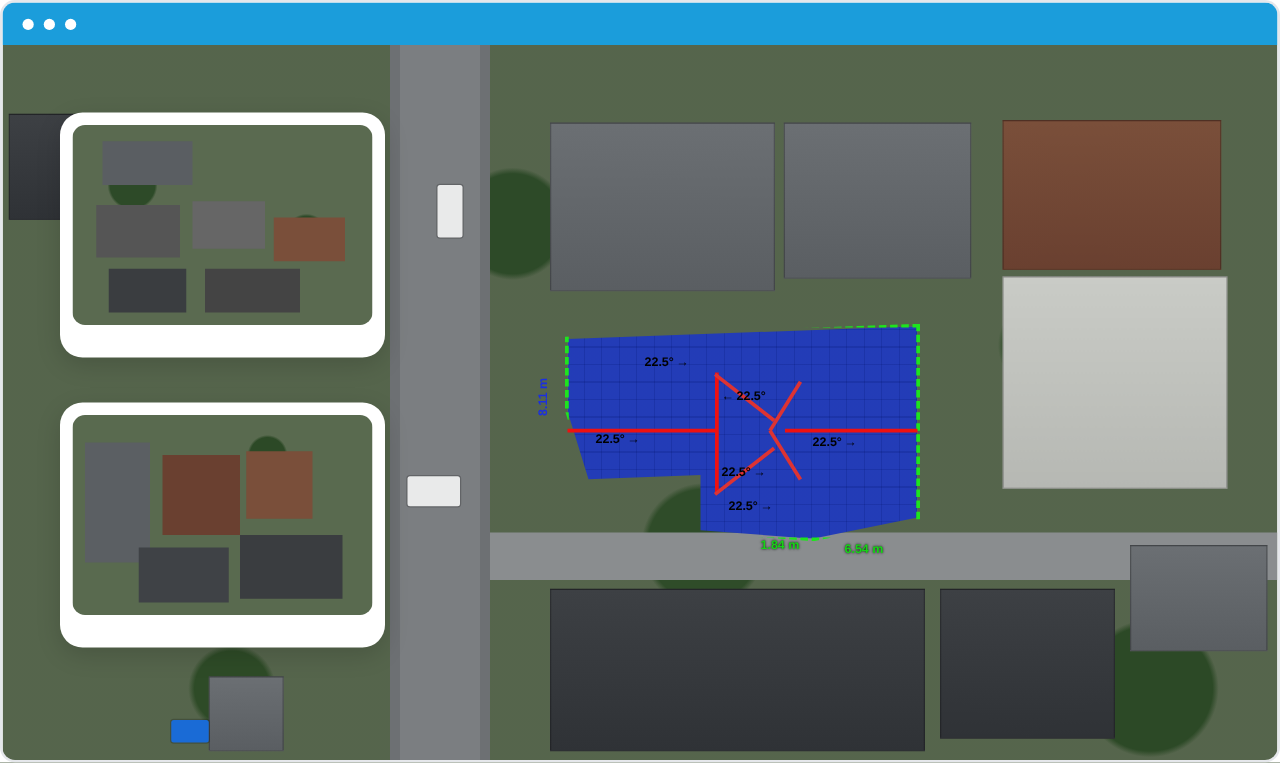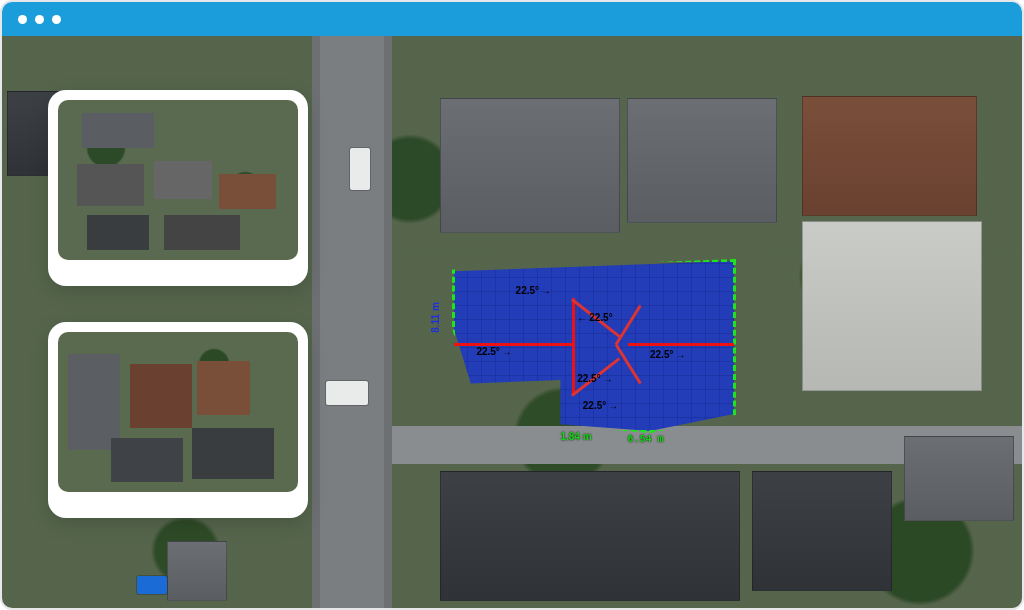--- a/index.html
+++ b/index.html
@@ -107,21 +107,21 @@
   .valley { position:absolute; background:#d33; transform-origin: left center; }
 
   
   .m-lbl {
     position: absolute;
     font-size: 10px;
     font-weight: 600;
     white-space: nowrap;
     pointer-events: none;
   }
-  .green { color:#16d416; text-shadow:0 0 2px #000; }
+  .green { color:#16d416; text-shadow:0 0 2px #000;margin-left:48px; }
   .black { color:#000; }
   .blue  { color:#1b2fe0; }
   .arrow::after { content:"→"; margin-left:2px; }
   .arrow-l::before { content:"←"; margin-right:2px; }
 
   
   .cards {
     position: absolute;
     left: 46px; top: 54px;
     width: 260px;
@@ -200,21 +200,21 @@
 
       <span class="m-lbl black arrow" style="left:8%;  top:50%;">22.5°</span>
       <span class="m-lbl black arrow" style="left:22%; top:14%;">22.5°</span>
       <span class="m-lbl black arrow-l" style="left:44%; top:30%;">22.5°</span>
       <span class="m-lbl black arrow" style="left:44%; top:66%;">22.5°</span>
       <span class="m-lbl black arrow" style="left:70%; top:52%;">22.5°</span>
       <span class="m-lbl black arrow" style="left:46%; top:82%;">22.5°</span>
 
       <span class="m-lbl blue" style="left:-34px; top:30%; transform:rotate(-90deg);">8.11 m</span>
       <span class="m-lbl green" style="left:38%; top:100%;">1.84 m</span>
-      <span class="m-lbl green" style="left:62%; top:102%;font-family:Liberation Mono, monospace;">6.54 m</span>
+      <span class="m-lbl green" style="left:62%; top:102%;">6.54 m</span>
     </div>
 
     <div class="cards">
 
       <div class="card">
         <div class="thumb thumb1" aria-label="Aerial neighborhood tile 1">
           <div class="mini-roof grey" style="left:8%;  top:40%; width:28%; height:26%; background:#555;"></div>
           <div class="mini-roof grey" style="left:40%; top:38%; width:24%; height:24%; background:#666;"></div>
           <div class="mini-roof brown" style="left:67%; top:46%; width:24%; height:22%; background:#7a4f3a;"></div>
           <div class="mini-roof dark" style="left:12%; top:72%; width:26%; height:22%; background:#3a3d40;"></div>

